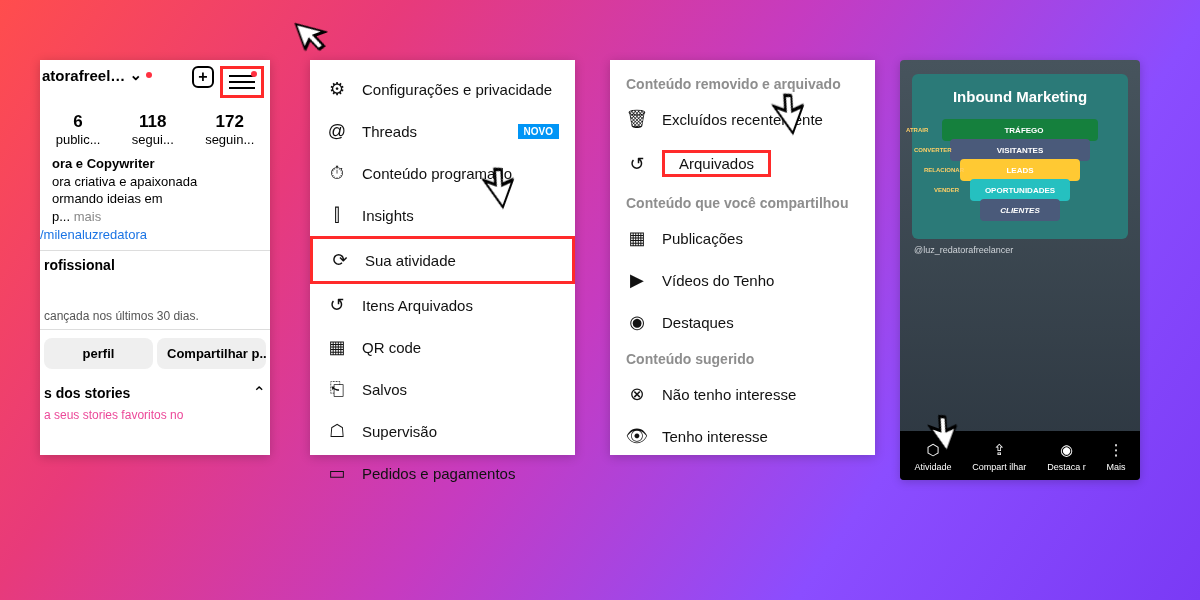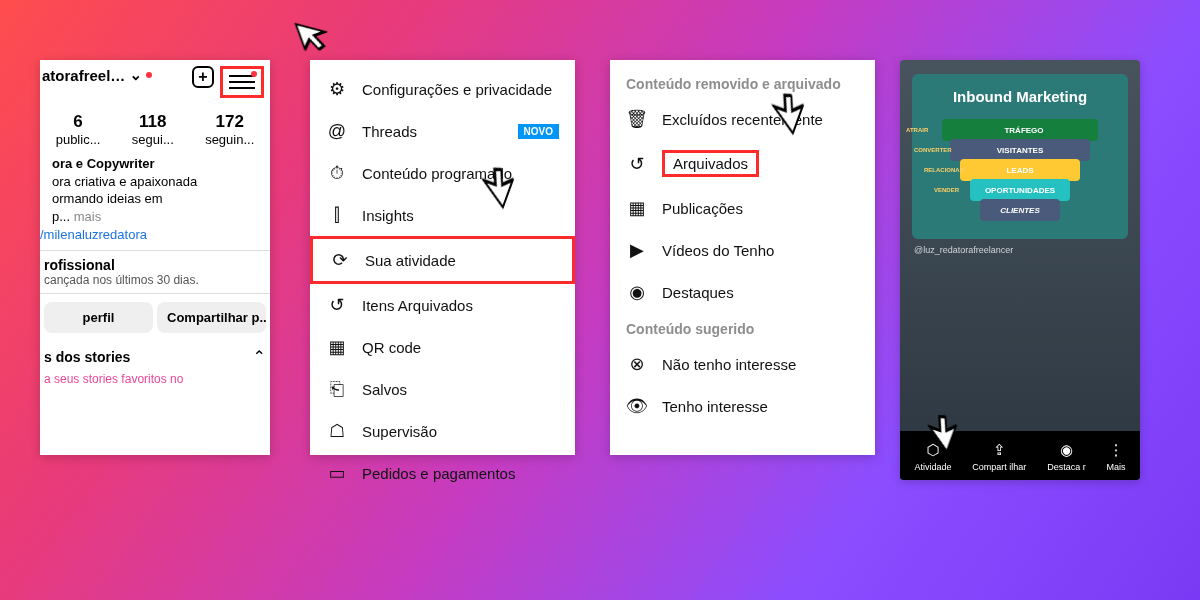--- a/index.html
+++ b/index.html
@@ -20,21 +20,21 @@
   .p1-ham-dot{ position:absolute; top:2px; right:4px; width:6px;height:6px;background:#ff3040;border-radius:50%; }
   .p1-stats { display:flex; justify-content:space-around; padding:10px 0 4px; }
   .p1-stat { text-align:center; font-size:13px; }
   .p1-stat b { display:block; font-size:17px; }
   .p1-bio { padding:4px 4px 0 12px; font-size:13px; line-height:1.35; }
   .p1-bio .title { font-weight:700; }
   .p1-bio .more { color:#888; }
   .p1-link { color:#1b74e4; font-size:13px; padding:2px 0 8px; }
   .p1-pro { border:1px solid #ddd; border-left:none; border-right:none; padding:6px 4px; }
   .p1-pro .t { font-weight:700; font-size:14px; }
-  .p1-pro .s { font-size:12px; color:#555; }
+  .p1-pro .s { font-size:12px; color:#555;margin-top:36px; }
   .p1-btns { display:flex; gap:4px; padding:8px 4px; }
   .p1-btn { background:#efefef; border-radius:8px; padding:8px 10px; font-size:13px; font-weight:600; flex:1; text-align:center; white-space:nowrap; overflow:hidden; }
   .p1-high { padding:6px 4px; display:flex; align-items:center; justify-content:space-between; }
   .p1-high .t { font-weight:700; font-size:14px; }
   .p1-high-sub { font-size:12px; color:#ec4899; padding:0 4px; }
   
   .p2 { left: 310px; top: 60px; width: 265px; height: 395px; padding:8px 0; }
   .p3 { left: 610px; top: 60px; width: 265px; height: 395px; padding:8px 0; }
   .menu-h { color:#8e8e8e; font-size:14px; font-weight:600; padding:8px 16px 6px; }
   .menu-item { display:flex; align-items:center; gap:14px; padding:10px 16px; font-size:15px; color:#111; }
@@ -146,22 +146,23 @@
   </div>
 
 <div class="panel p3" id="panel3">
     <div class="menu-h">Conteúdo removido e arquivado</div>
     <div class="menu-item">
       <span class="ico">🗑</span>
       <span>Excluídos recentemente</span>
     </div>
     <div class="menu-item">
       <span class="ico">↺</span>
-      <span class="redbox" style="padding:2px 8px">Arquivados</span>
-    </div>
+      <span class="redbox" style="padding:2px 14px">Arquivados</span>
+    </div>
+    <div class="menu-h">Conteúdo que você compartilhou</div>
     <div class="menu-item">
       <span class="ico">▦</span>
       <span>Publicações</span>
     </div>
     <div class="menu-item">
       <span class="ico">▶</span>
       <span>Vídeos do Tenho</span>
     </div>
     <div class="menu-item">
       <span class="ico">◉</span>

